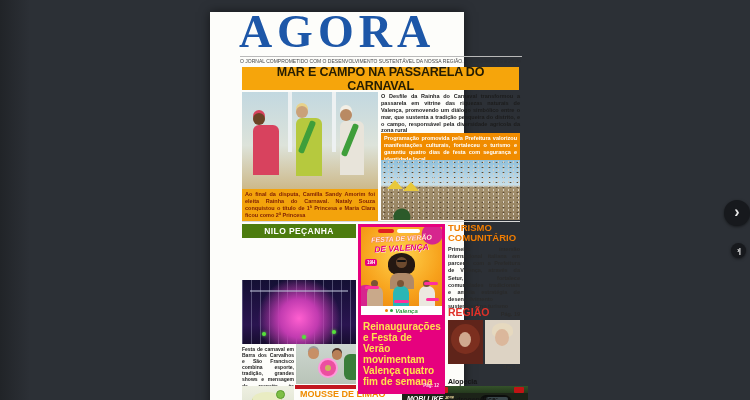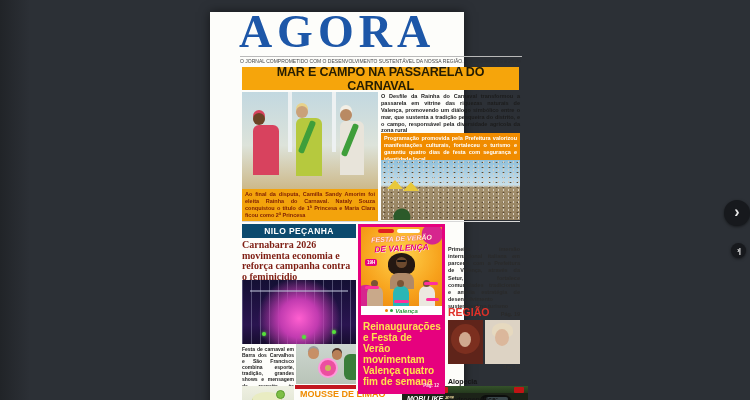--- a/index.html
+++ b/index.html
@@ -46,21 +46,21 @@
       radial-gradient(circle at 15% 95%, #2c5a2a 0 8px, transparent 9px),
       radial-gradient(#d8cfc0 0.8px, transparent 1.1px),
       radial-gradient(#5a4a33 0.8px, transparent 1.1px),
       linear-gradient(180deg,#8fc0dc 0%,#c9e0ea 42%,#a3906d 46%,#937f5f 100%);
     background-size:auto, 5px 4px, 7px 5px, auto; }
   .tent { position:absolute; width:0; height:0; border-left:8px solid transparent; border-right:8px solid transparent; border-bottom:9px solid #e8c83a; }
 
   .hline { position:absolute; top:209px; left:32px; width:278px; height:1px; background:#d8d8d8; }
 
   
-  .nilo-kicker { position:absolute; top:212px; left:32px; width:114px; height:14px; background:#0c4a6e; color:#fff;
+  .nilo-kicker { position:absolute; top:212px; left:32px; width:114px; height:14px; background:#4d7c0f; color:#fff;
     display:flex; align-items:center; justify-content:center; font-size:8.5px; font-weight:800; letter-spacing:.4px; }
   .nilo-headline { position:absolute; top:228px; left:32px; width:114px; font-family:"Liberation Serif", serif;
     font-size:10px; font-weight:700; color:#7e1d12; line-height:1.05; }
 
   .stagephoto { top:268px; left:32px; width:114px; height:64px;
     background:
       radial-gradient(circle at 50% 60%, #ff5fd0 0%, #c13bb0 28%, rgba(60,20,90,0) 60%),
       repeating-linear-gradient(90deg, rgba(190,190,220,.35) 0 1px, transparent 1px 9px),
       linear-gradient(180deg,#141034 0%,#2a1450 70%,#160d2e 100%); }
   .stagebar { position:absolute; top:10px; left:8px; right:8px; height:2px; background:rgba(200,205,225,.5); }
@@ -189,21 +189,20 @@
     </div>
 
     <div class="ph crowd">
       <div class="tent" style="left:6px; top:20px;"></div>
       <div class="tent" style="left:22px; top:22px;"></div>
     </div>
 
     <div class="hline"></div>
 
     <div class="nilo-kicker">NILO PEÇANHA</div>
-    <div class="nilo-headline">Carnabarra 2026 movimenta economia e reforça campanha contra o feminicídio</div>
 
     <div class="ph stagephoto">
       <div class="stagebar"></div>
       <div class="greendot" style="left:20px; bottom:8px;"></div>
       <div class="greendot" style="left:60px; bottom:5px;"></div>
       <div class="greendot" style="left:90px; bottom:10px;"></div>
     </div>
 
     <div class="nilo-caption">
       <span>Festa de carnaval em Barra dos Carvalhos e São Francisco combina esporte, tradição, grandes shows e mensagem de respeito às mulheres</span>
@@ -269,20 +268,21 @@
         <div class="whitestrip">
           <span class="logo-dot" style="background:#f07c00;"></span>
           <span class="logo-dot" style="background:#2e9e3f;"></span>
           <span class="verao-logo">Valença</span>
         </div>
       </div>
       <div class="verao-headline">Reinaugurações e Festa de Verão movimentam Valença quatro fim de semana</div>
       <div class="verao-page">Pág. 12</div>
     </div>
 
+    <div class="turismo-heading">TURISMO COMUNITÁRIO</div>
     <div class="turismo-text">
       <span>Primeira imersão internacional italiana em parceria com a Prefeitura de Valença, através da Setur, fortalece comunidades tradicionais e amplia estratégia de desenvolvimento sustentável no turismo</span>
       <span class="pg-right">Pág. 19</span>
     </div>
 
     <div class="saude-heading">REGIÃO</div>
     <div class="saude-photos">
       <div class="sp sp-a">
         <div class="hair"></div>
         <div class="face"></div>

